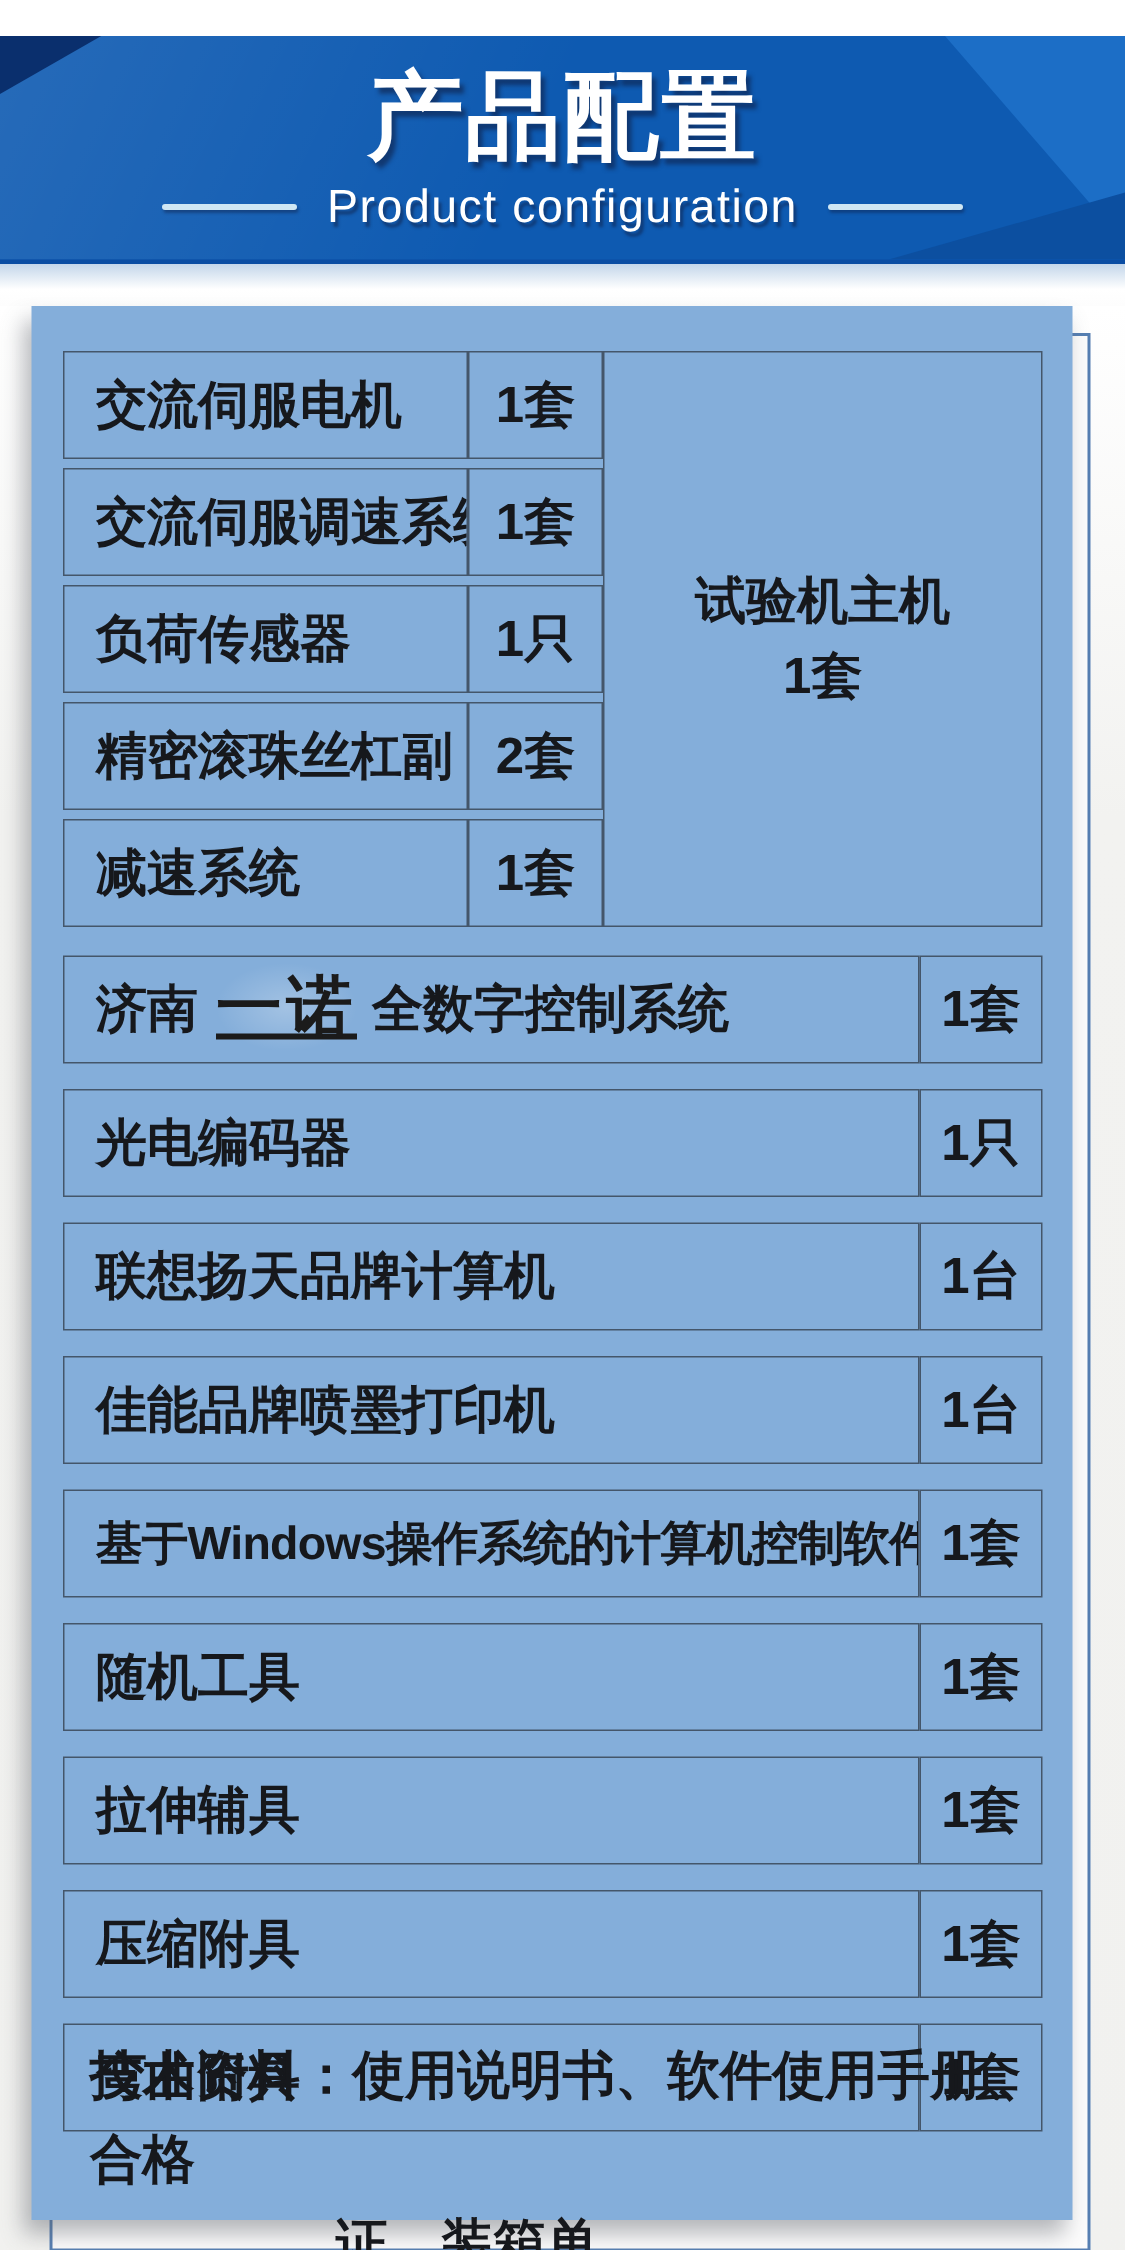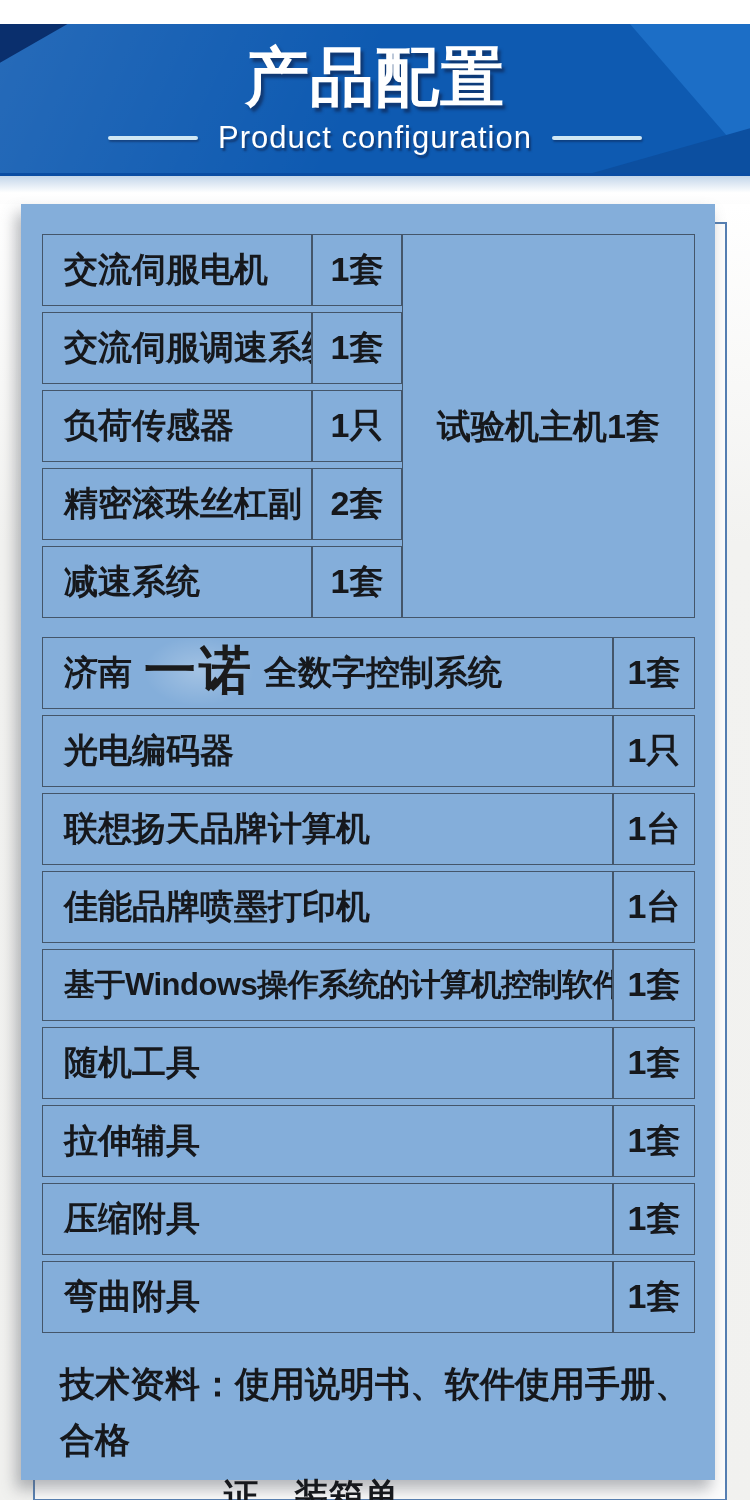--- a/index.html
+++ b/index.html
@@ -68,40 +68,41 @@
   .tbl1{
     left:21px;top:30px;width:653px;
     grid-template-columns:270px 90px 1fr;
     grid-template-rows:repeat(5,72px);
     gap:6px 0;
   }
   .tbl2{
     left:21px;top:433px;width:653px;
     grid-template-columns:571px 1fr;
     grid-template-rows:repeat(9,72px);
-    gap:6px 0;
+    gap:17px 0;
   }
   .cell{
     border:1.5px solid var(--table-border);
     display:flex;align-items:center;
     font-size:34px;font-weight:600;color:var(--text);
     white-space:nowrap;overflow:hidden;
   }
   .cell.name{padding-left:21px;justify-content:flex-start;}
   .cell.qty{justify-content:center;}
   .cell.small{font-size:31px;letter-spacing:-.5px;}
   .cell.merged{
     grid-column:3;grid-row:1/span 5;
-    flex-direction:row;justify-content:center;line-height:50px;text-align:right;
+    flex-direction:column;justify-content:center;line-height:50px;text-align:right;
   }
   .brand{
     position:relative;
-    font-family:"Liberation Serif", serif;font-weight:700;font-size:52px;
+    font-family:"Liberation Serif", serif;font-weight:700;font-size:44px;
     letter-spacing:3px;margin:0 10px 0 12px;top:-2px;color:#1b1b1b;
     background:radial-gradient(closest-side,rgba(255,255,255,.25),rgba(255,255,255,0));
+    text-decoration:underline;
   }
   .brand::after{
     content:"";position:absolute;left:4px;bottom:-24px;width:72px;height:14px;
     background:radial-gradient(closest-side,rgba(255,255,255,.85),rgba(255,255,255,0));
   }
 
   
   .note{
     position:absolute;left:39px;top:1152px;width:640px;
     font-size:35px;font-weight:600;color:var(--text);line-height:56px;

